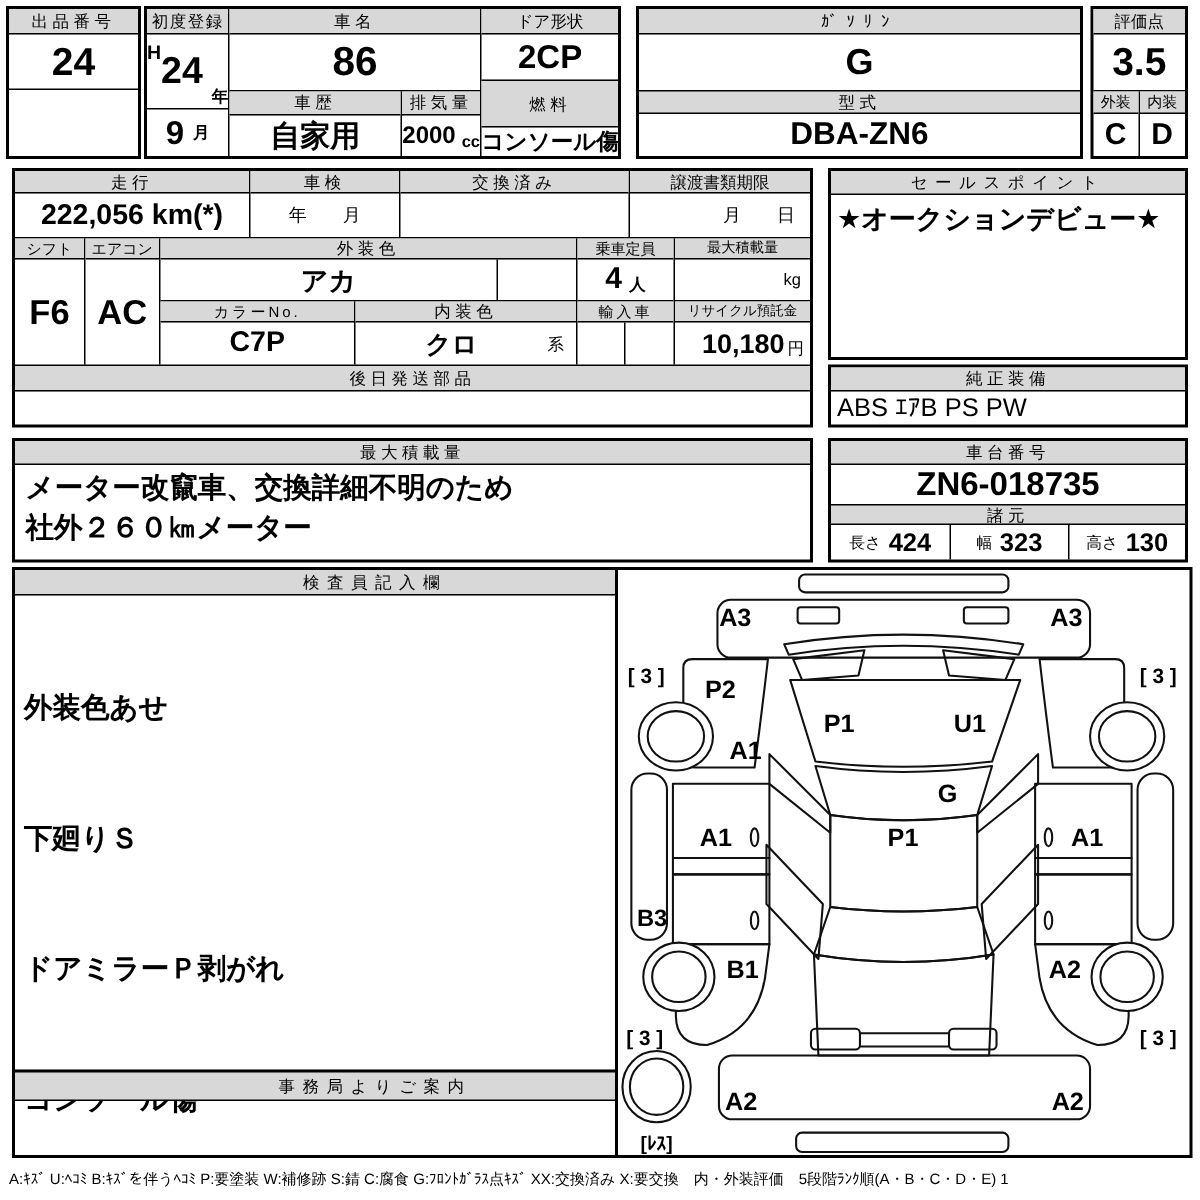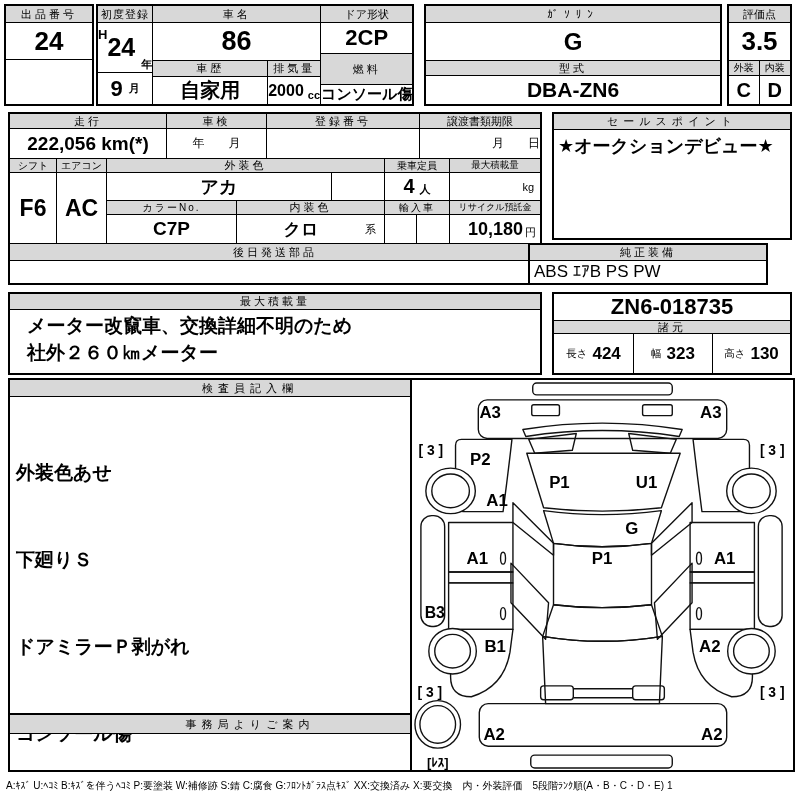--- a/index.html
+++ b/index.html
@@ -22,21 +22,21 @@
   .dsvg path,.dsvg rect,.dsvg line,.dsvg ellipse{fill:none;stroke:#111;stroke-width:1.4;stroke-linejoin:round;}
   .dsvg .wh{fill:#fff;}
   .dsvg text{font-family:"Liberation Sans","DejaVu Sans",sans-serif;font-weight:bold;
              font-size:17px;text-anchor:middle;fill:#000;stroke:none;}
   .dsvg text.s14{font-size:14px;}
   .dsvg text.s13{font-size:13px;}
   .dsvg text.s16{font-size:16px;}
   .footer{position:absolute;left:6px;top:779px;width:790px;font-size:10px;white-space:nowrap;
           letter-spacing:0;color:#000;}
   .list{font-size:19px;font-weight:bold;line-height:29px;padding:3px 6px;white-space:pre;}
-  .cau{font-size:19px;font-weight:bold;line-height:27px;padding:2px 17px;}
+  .cau{font-size:19px;font-weight:bold;line-height:27px;padding:2px 7px;}
 </style>
 </head>
 <body>
 
 <div class="sheet">
 
   <div class="blk c" style="left:4px;top:4px;width:90px;height:102px">
     <div class="gh bb" style="height:17px">出品番号</div>
     <div class="v" style="height:36px;font-size:26px">24</div>
     <div class="bt fill"></div>
@@ -106,26 +106,26 @@
     <div class="r bb" style="height:45px">
       <div class="c br" style="width:157px">
         <div class="gh bb" style="height:15px">走行</div>
         <div class="v fill" style="font-size:19px">222,056 km(*)</div>
       </div>
       <div class="c br" style="width:100px">
         <div class="gh bb" style="height:15px">車検</div>
         <div class="v fill sm" style="font-weight:normal">年　　月</div>
       </div>
       <div class="c br" style="width:153px">
-        <div class="gh bb" style="height:15px">登録番号</div>
+        <div class="gh bb" style="height:15px">交換済み</div>
         <div class="v fill"></div>
       </div>
       <div class="c fill">
         <div class="gh bb" style="height:15px;letter-spacing:0">譲渡書類期限</div>
-        <div class="v fill sm" style="font-weight:normal;justify-content:flex-end;">月　　日</div>
+        <div class="v fill sm" style="font-weight:normal;justify-content:flex-end;padding-right:10px">月　　日</div>
       </div>
     </div>
     <div class="r bb" style="height:85px">
       <div class="c br" style="width:47px">
         <div class="gh bb" style="height:14px;letter-spacing:0;font-size:10px">シフト</div>
         <div class="v fill" style="font-size:23px">F6</div>
       </div>
       <div class="c br" style="width:50px">
         <div class="gh bb" style="height:14px;letter-spacing:0;font-size:10px">エアコン</div>
         <div class="v fill" style="font-size:23px">AC</div>
@@ -177,34 +177,35 @@
     </div>
     <div class="gh bb" style="height:17px">後日発送部品</div>
     <div class="fill"></div>
   </div>
 
   <div class="blk c" style="left:552px;top:112px;width:240px;height:128px">
     <div class="gh bb" style="height:16px;letter-spacing:5px">セールスポイント</div>
     <div style="padding:4px 4px;font-size:18px;font-weight:bold">★オークションデビュー★</div>
   </div>
 
-  <div class="blk c" style="left:528px;top:243px;width:240px;height:42px">
+  <div class="blk c" style="left:552px;top:243px;width:240px;height:42px">
     <div class="gh bb" style="height:16px">純正装備</div>
     <div style="padding:1px 4px;font-size:17px;font-weight:normal">ABS ｴｱB PS PW</div>
   </div>
 
   <div class="blk c" style="left:8px;top:292px;width:534px;height:83px">
     <div class="gh bb" style="height:16px">最大積載量</div>
     <div class="cau">
       <div>メーター改竄車、交換詳細不明のため</div>
       <div>社外２６０㎞メーター</div>
     </div>
   </div>
 
   <div class="blk c" style="left:552px;top:292px;width:240px;height:83px">
+    <div class="gh bb" style="height:16px">車台番号</div>
     <div class="v" style="height:26px;font-size:22px">ZN6-018735</div>
     <div class="gh bt bb" style="height:14px">諸元</div>
     <div class="r fill">
       <div class="r br" style="width:80px;align-items:center;justify-content:center">
         <span style="font-size:10.5px;margin-right:5px">長さ</span>
         <span style="font-size:17px;font-weight:bold">424</span>
       </div>
       <div class="r br" style="width:79px;align-items:center;justify-content:center">
         <span style="font-size:10.5px;margin-right:5px">幅</span>
         <span style="font-size:17px;font-weight:bold">323</span>

